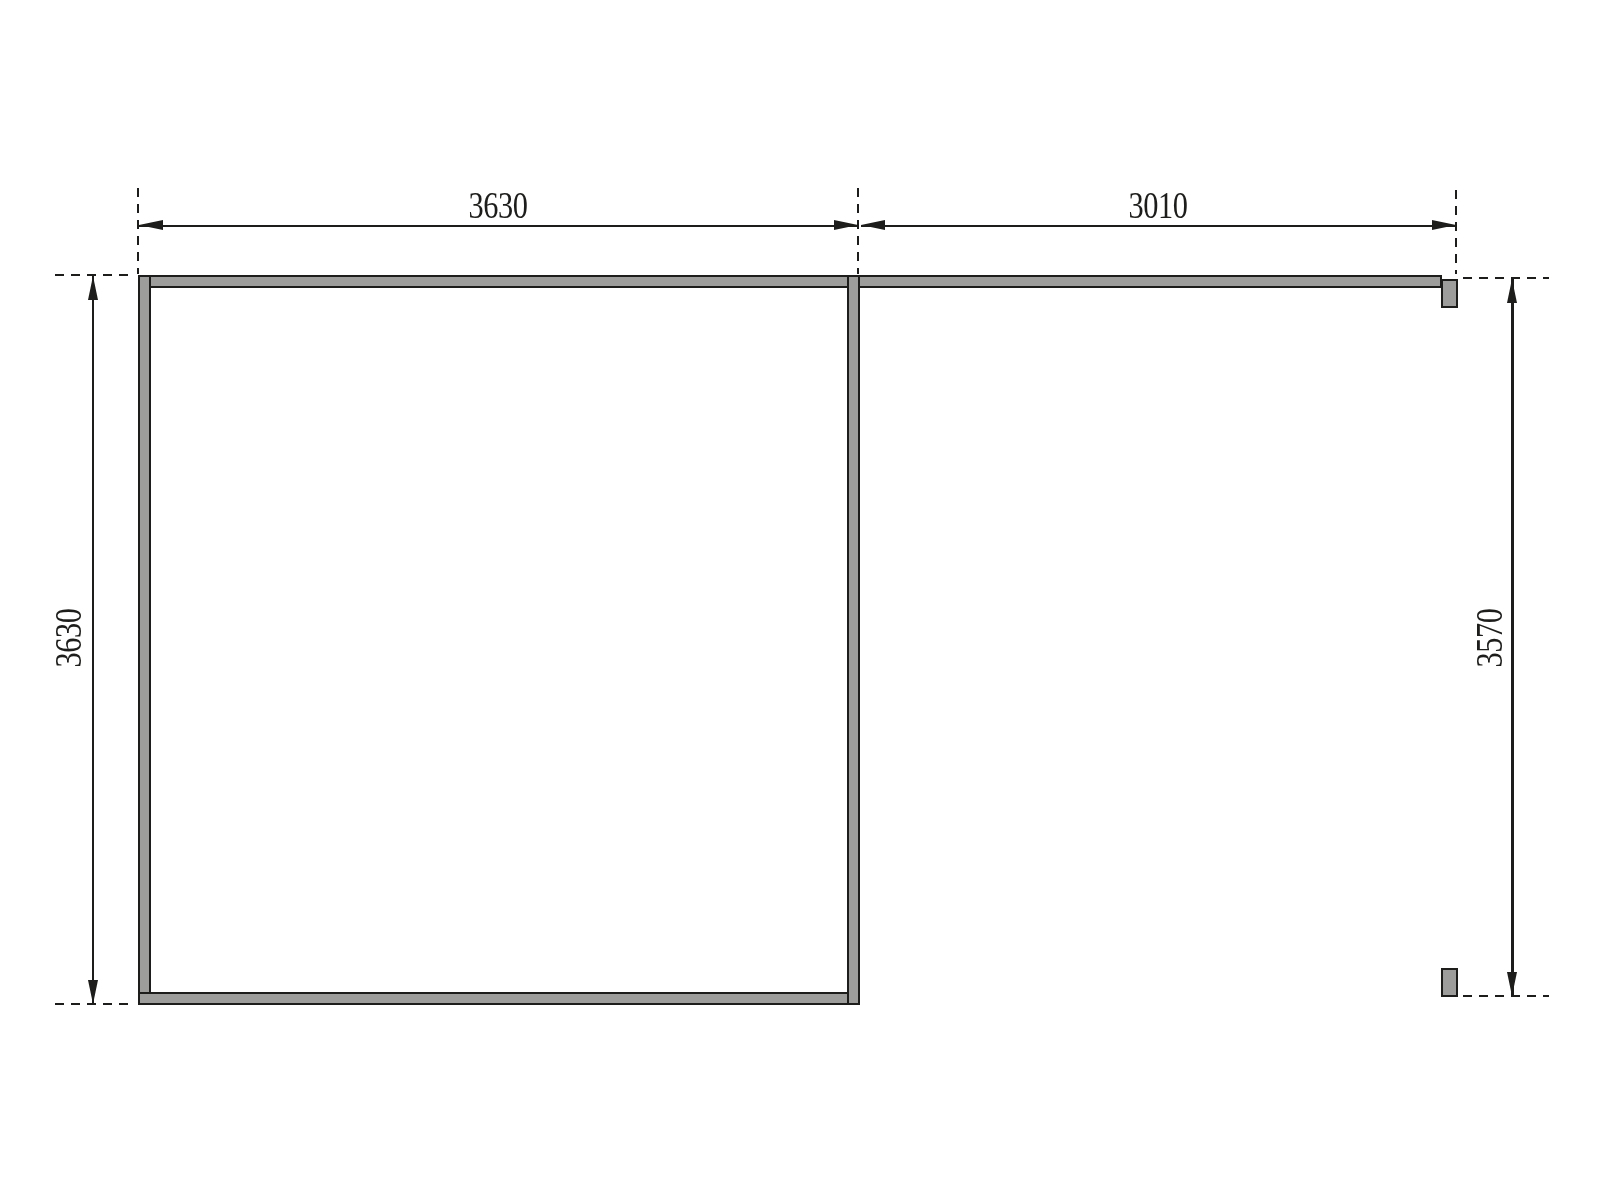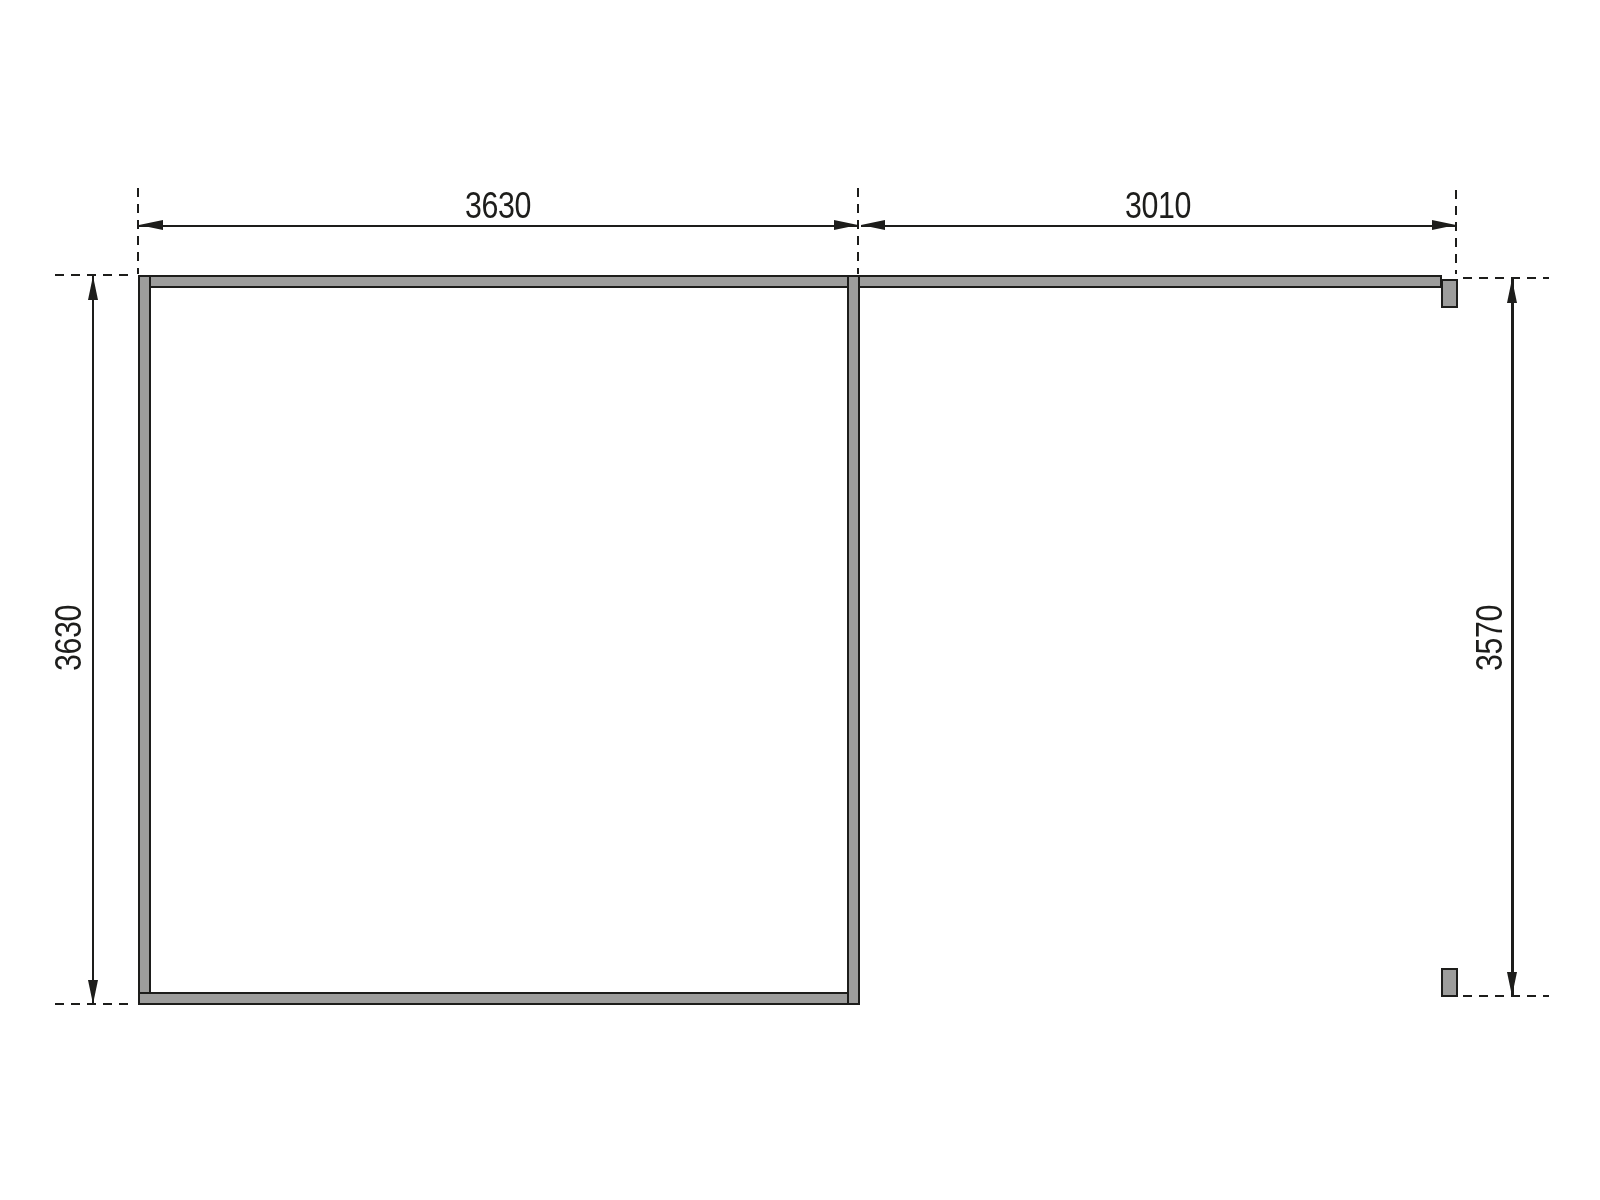--- a/index.html
+++ b/index.html
@@ -2,21 +2,21 @@
 <html><head>
 <meta charset="utf-8">
 <style>
   html,body{margin:0;padding:0;}
   body{
     width:1600px;height:1200px;
     background:#ffffff;
     font-family:"Liberation Sans", sans-serif;
     overflow:hidden;
   }
-  #scene{position:relative;width:1600px;height:1200px;background:#ffffff;}
+  #scene{position:relative;width:1600px;height:1200px;background:#ffffff;font-family:Liberation Serif, serif;}
 
   
   .wall{
     position:absolute;
     background:#9d9d9c;
     border:2px solid #1d1d1b;
     box-sizing:border-box;
   }
 
   

